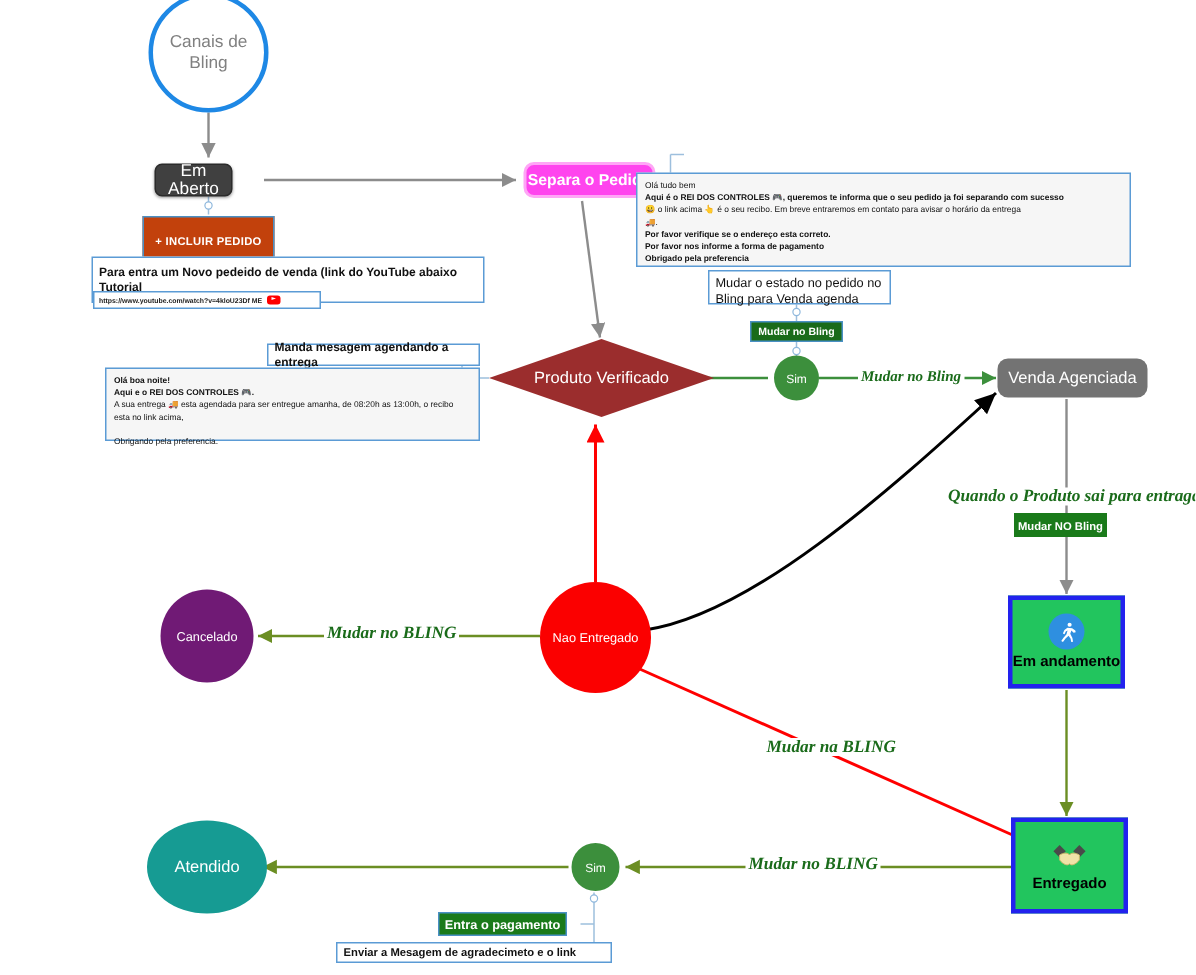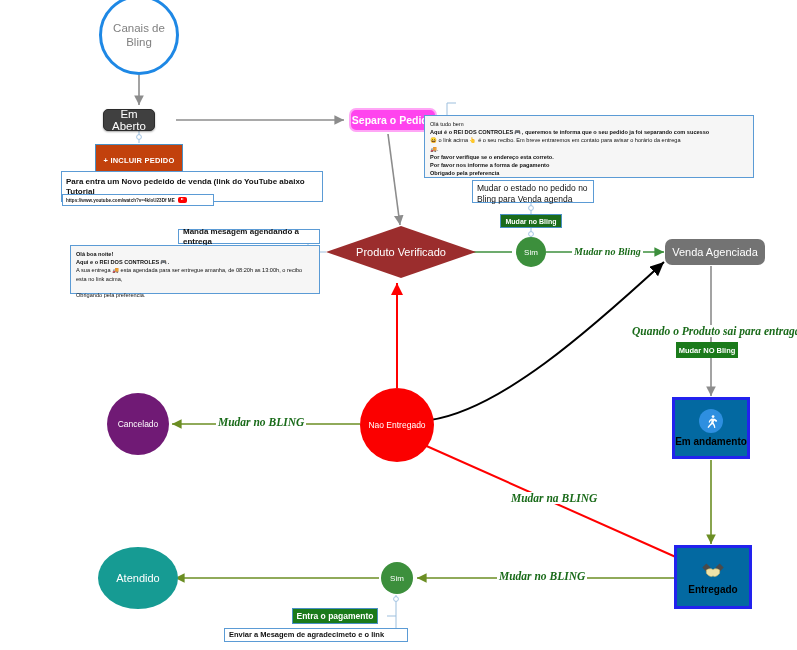--- a/index.html
+++ b/index.html
@@ -130,21 +130,21 @@
   .n-atendido {
     width: 80px; height: 62px;
     border-radius: 50%;
     background: #169b93;
     color: #ffffff;
     font-size: 11px;
   }
   .n-box-blue {
     width: 78px; height: 62px;
     border: 3px solid #2222ee;
-    background: #0369a1;
+    background: #22c55e;
     color: #000000;
     font-size: 10px;
     font-weight: bold;
     flex-direction: column;
     gap: 3px;
   }
   .n-entrapag {
     width: 86px; height: 16px;
     background: #1a7a1a;
     border: 1px solid #4a90c4;

